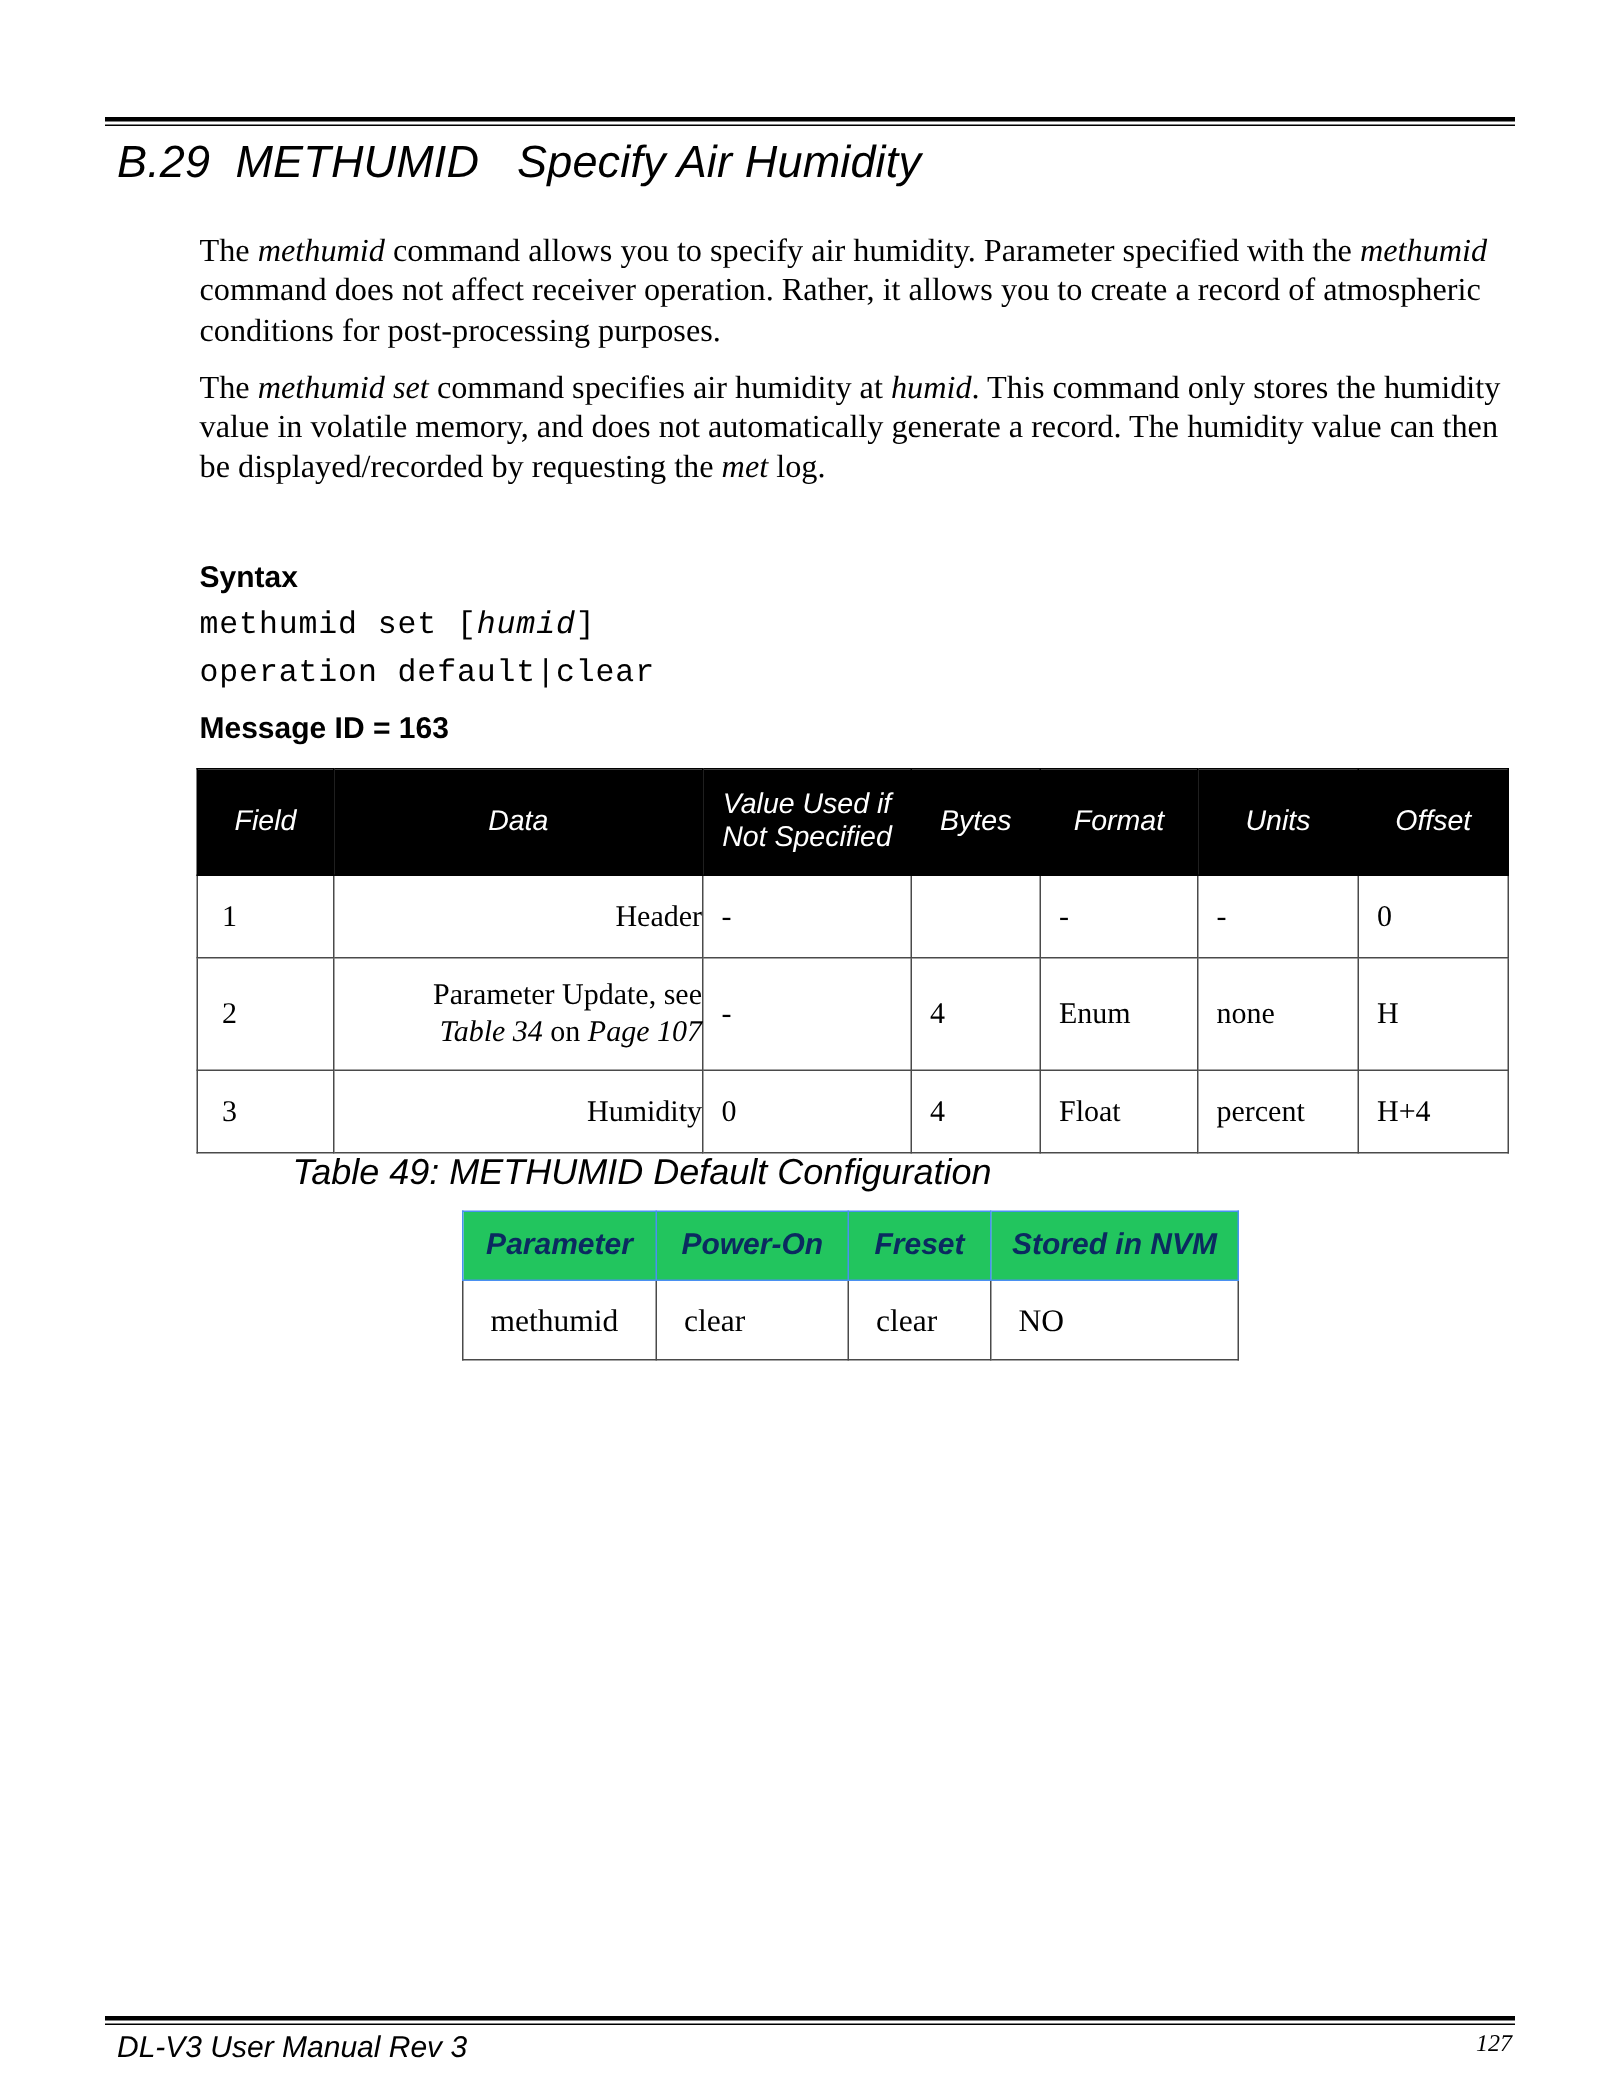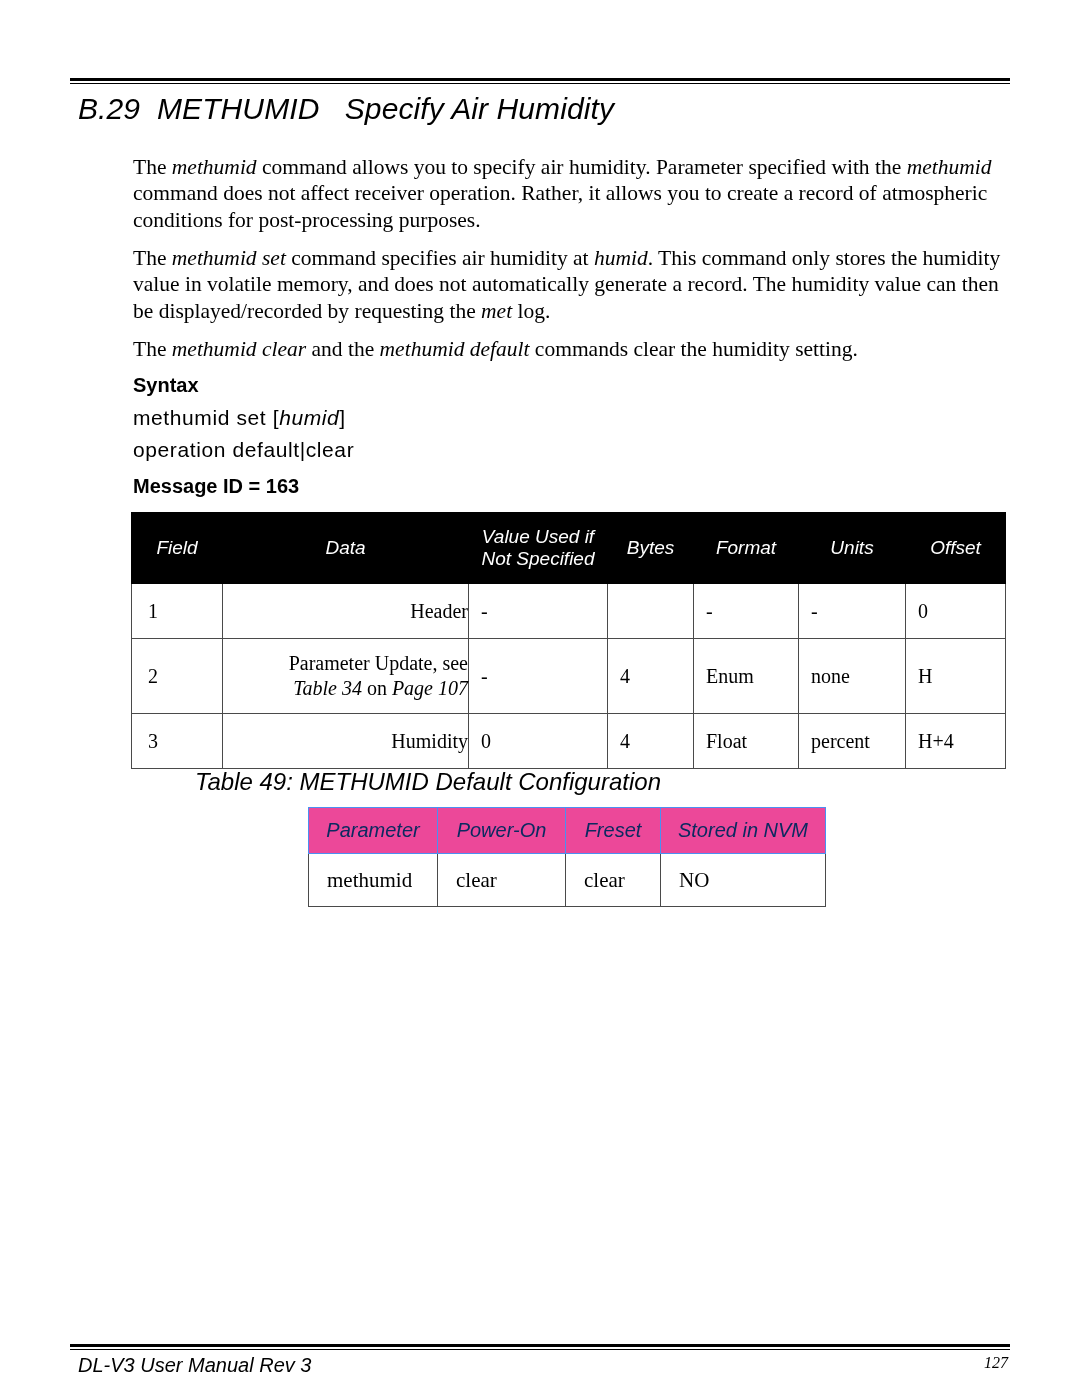--- a/index.html
+++ b/index.html
@@ -77,21 +77,21 @@
     font-size: 20px;
     color: #000;
   }
   .h-syntax { top: 348px; }
   .h-msgid  { top: 449px; }
 
   
   .syntax-line {
     position: absolute;
     left: 133px;
-    font-family: Liberation Sans, sans-serif;
+    font-family: Liberation Mono, monospace;
     font-size: 21px;
     letter-spacing: 0.6px;
     white-space: pre;
     color: #000;
   }
   .syn1 { top: 380px; }
   .syn2 { top: 412px; }
   .syntax-line i { font-style: italic; }
 
   
@@ -150,25 +150,25 @@
   
   .cfg-table {
     position: absolute;
     left: 308px;
     top: 781px;
     width: 517px;
     border-collapse: collapse;
     table-layout: fixed;
   }
   .cfg-table th {
-    background: #ec4899;
+    background: #22c55e;
     color: #0b2a60;
     font-family: "Liberation Sans", sans-serif;
     font-style: italic;
-    font-weight: normal;
+    font-weight: bold;
     font-size: 20px;
     text-align: center;
     height: 43px;
     border: 1px solid #4a90f2;
   }
   .cfg-table th + th { border-left: 1px solid #b9d4fb; }
   .cfg-table td {
     border: 1px solid #4a4a4a;
     font-family: "Liberation Serif", serif;
     font-size: 21px;
@@ -217,23 +217,20 @@
   <div class="section-title">B.29  METHUMID   Specify Air Humidity</div>
 
   <div class="body-block p1">
     <span>The </span><i>methumid</i><span> command allows you to specify air humidity. Parameter specified with the </span><i>methumid</i><span> command does not affect receiver operation. Rather, it allows you to create a record of atmospheric conditions for post-processing purposes.</span>
   </div>
 
   <div class="body-block p2">
     <span>The </span><i>methumid set</i><span> command specifies air humidity at </span><i>humid</i><span>. This command only stores the humidity value in volatile memory, and does not automatically generate a record. The humidity value can then be displayed/recorded by requesting the </span><i>met</i><span> log.</span>
   </div>
 
-  <div class="body-block p3">
-    <span>The </span><i>methumid clear</i><span> and the </span><i>methumid default</i><span> commands clear the humidity setting.</span>
-  </div>
 
   <div class="sub-heading h-syntax">Syntax</div>
 
   <div class="syntax-line syn1"><span>methumid set [</span><i>humid</i><span>]</span></div>
   <div class="syntax-line syn2">operation default|clear</div>
 
   <div class="sub-heading h-msgid">Message ID = 163</div>
 
   <table class="msg-table">
     <colgroup>

